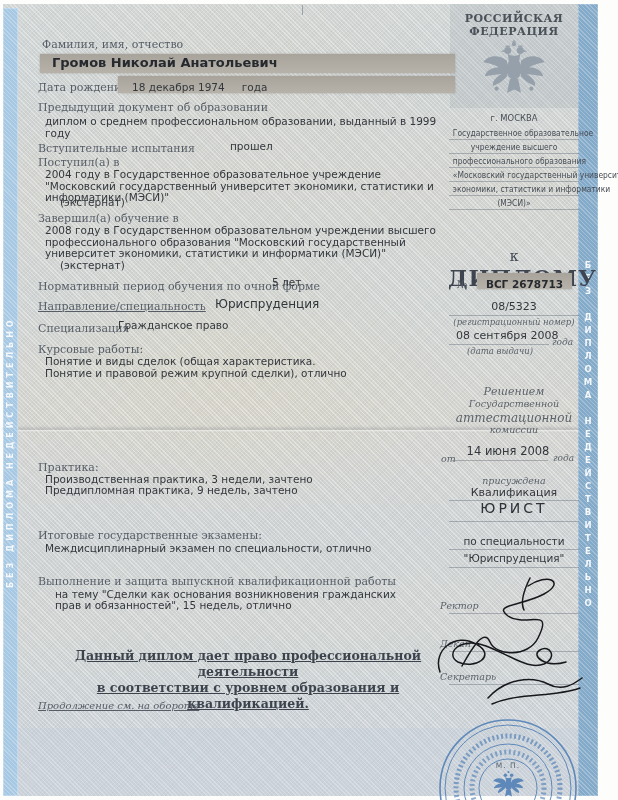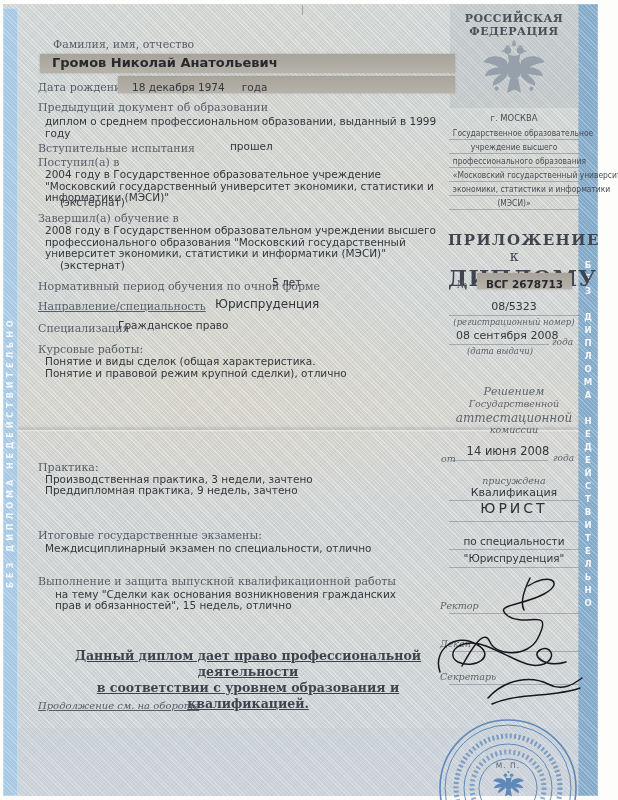--- a/index.html
+++ b/index.html
@@ -53,21 +53,21 @@
   <div class="fold"></div>
   <div class="tick" style="left:302px;top:5px;width:1px;height:10px;"></div>
 
   <div class="band band-left">
     <span class="vtext vtext-up">БЕЗ ДИПЛОМА НЕДЕЙСТВИТЕЛЬНО</span>
   </div>
   <div class="band band-right">
     <span class="vtext vtext-down">БЕЗ ДИПЛОМА НЕДЕЙСТВИТЕЛЬНО</span>
   </div>
 
-  <div class="el lab" style="left:53px;top:38px;">Фамилия, имя, отчество</div>
+  <div class="el lab" style="left:42px;top:38px;">Фамилия, имя, отчество</div>
   <div class="el bar" style="left:40px;top:54px;width:415px;height:19px;">
     <span class="val" style="display:block;padding:3px 0 0 12px;font-weight:bold;font-size:13px;color:#26292e;">Громов Николай Анатольевич</span>
   </div>
 
   <div class="el lab" style="left:38px;top:81px;">Дата рождения</div>
   <div class="el bar" style="left:118px;top:76px;width:337px;height:17px;">
     <span class="val" style="padding-left:14px;line-height:17px;">18 декабря 1974</span>
     <span class="val" style="margin-left:12px;line-height:17px;">года</span>
   </div>
 
@@ -149,21 +149,20 @@
   <div class="rline" style="left:449px;top:181px;width:130px;"></div>
   <div class="rline" style="left:449px;top:195px;width:130px;"></div>
   <div class="rline" style="left:449px;top:209px;width:130px;"></div>
   <div class="el ctr rsmall nowrapc" style="left:446px;top:128px;width:136px;">Государственное образовательное</div>
   <div class="el ctr rsmall nowrapc" style="left:446px;top:142px;width:136px;">учреждение высшего</div>
   <div class="el ctr rsmall nowrapc" style="left:446px;top:156px;width:136px;">профессионального образования</div>
   <div class="el ctr rsmall nowrapc" style="left:446px;top:170px;width:136px;">«Московский государственный университет</div>
   <div class="el ctr rsmall nowrapc" style="left:446px;top:184px;width:136px;">экономики, статистики и информатики</div>
   <div class="el ctr rsmall nowrapc" style="left:446px;top:198px;width:136px;">(МЭСИ)»</div>
 
-  <div class="el ctr" style="left:448px;top:231px;width:132px;font-weight:bold;font-size:15px;letter-spacing:1.5px;color:#3f4550;">ПРИЛОЖЕНИЕ</div>
   <div class="el ctr" style="left:448px;top:246px;width:132px;color:#3f4550;">
     <span style="font-size:14px;">к</span>
     <span style="font-weight:bold;font-size:22px;letter-spacing:1px;">ДИПЛОМУ</span>
   </div>
 
   <div class="el lab" style="left:457px;top:278px;">№</div>
   <div class="el bar ctr" style="left:477px;top:273px;width:95px;height:16px;">
     <span class="val" style="font-weight:bold;line-height:16px;color:#26292e;">ВСГ 2678713</span>
   </div>
 

